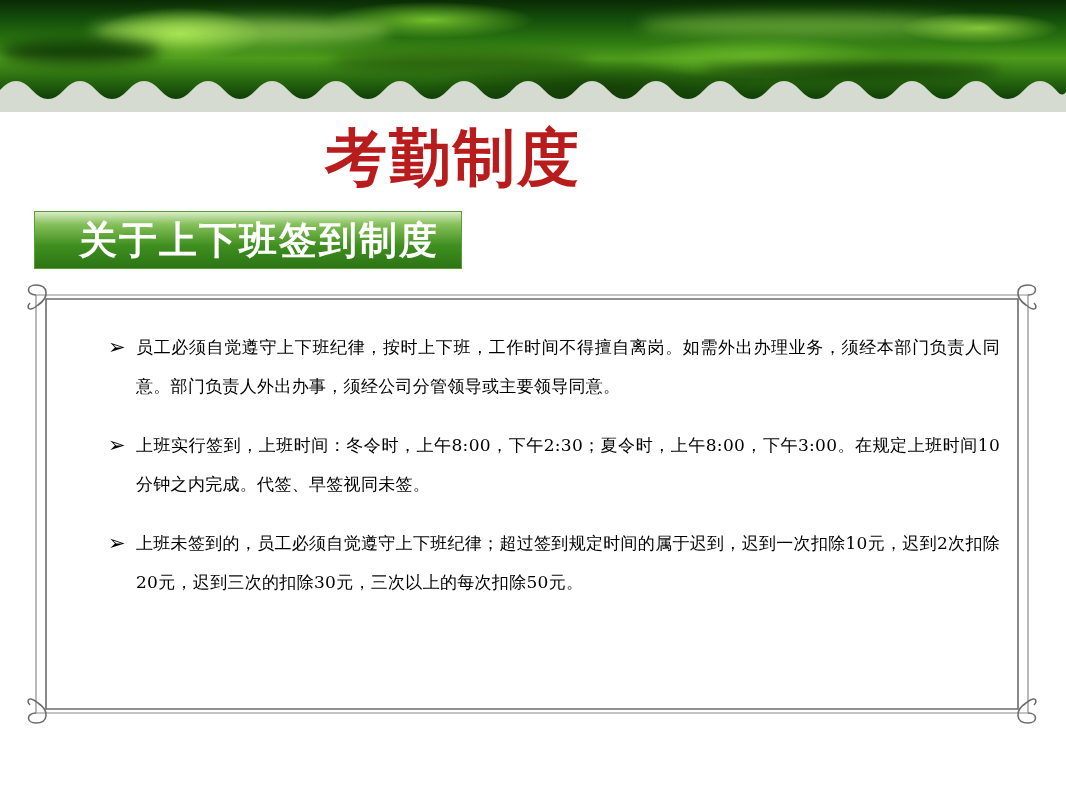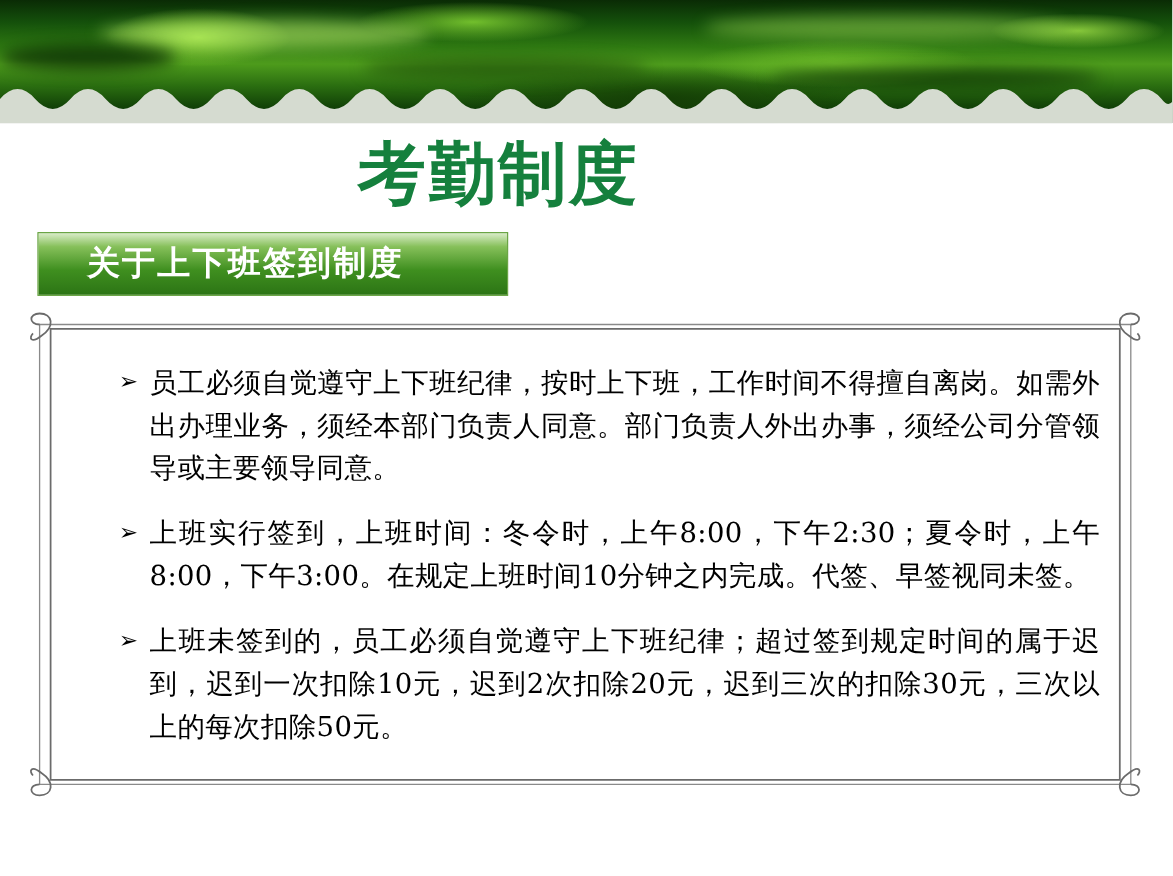--- a/index.html
+++ b/index.html
@@ -57,41 +57,41 @@
   .title {
     position: absolute;
     left: 0;
     top: 122px;
     width: 906px;
     text-align: center;
     font-family: "DejaVu Sans", sans-serif;
     font-weight: bold;
     font-size: 62px;
     line-height: 72px;
-    color: #15803d;
+    color: #b91c1c;
     letter-spacing: 2px;
   }
 
   
   .subtitle-bar {
     position: absolute;
     left: 34px;
     top: 211px;
     width: 426px;
     height: 56px;
     background: linear-gradient(180deg, #d9ecc8 0%, #86c05a 22%, #3f8f1f 60%, #2c7415 100%);
     border: 1px solid #5c9c33;
     display: flex;
     align-items: center;
   }
   .subtitle-text {
     margin-left: 44px;
     font-family: "DejaVu Serif", serif;
     font-weight: bold;
-    font-size: 30px;
+    font-size: 38px;
     line-height: 34px;
     color: #ffffff;
     letter-spacing: 2px;
   }
 
   
   .frame {
     position: absolute;
     left: 24px;
     top: 283px;
@@ -122,21 +122,21 @@
     font-size: 21px;
     line-height: 39px;
     color: #000000;
     text-align: left;
     padding-left: 28px;
     box-sizing: border-box;
   }
   .bullet-text {
     flex: 1 1 auto;
     font-family: "DejaVu Serif", serif;
-    font-size: 25px;
+    font-size: 17px;
     line-height: 39px;
     color: #000000;
     letter-spacing: 0.3px;
     text-align: justify;
   }
 </style>
 </head>
 <body>
 
 <div class="slide">

